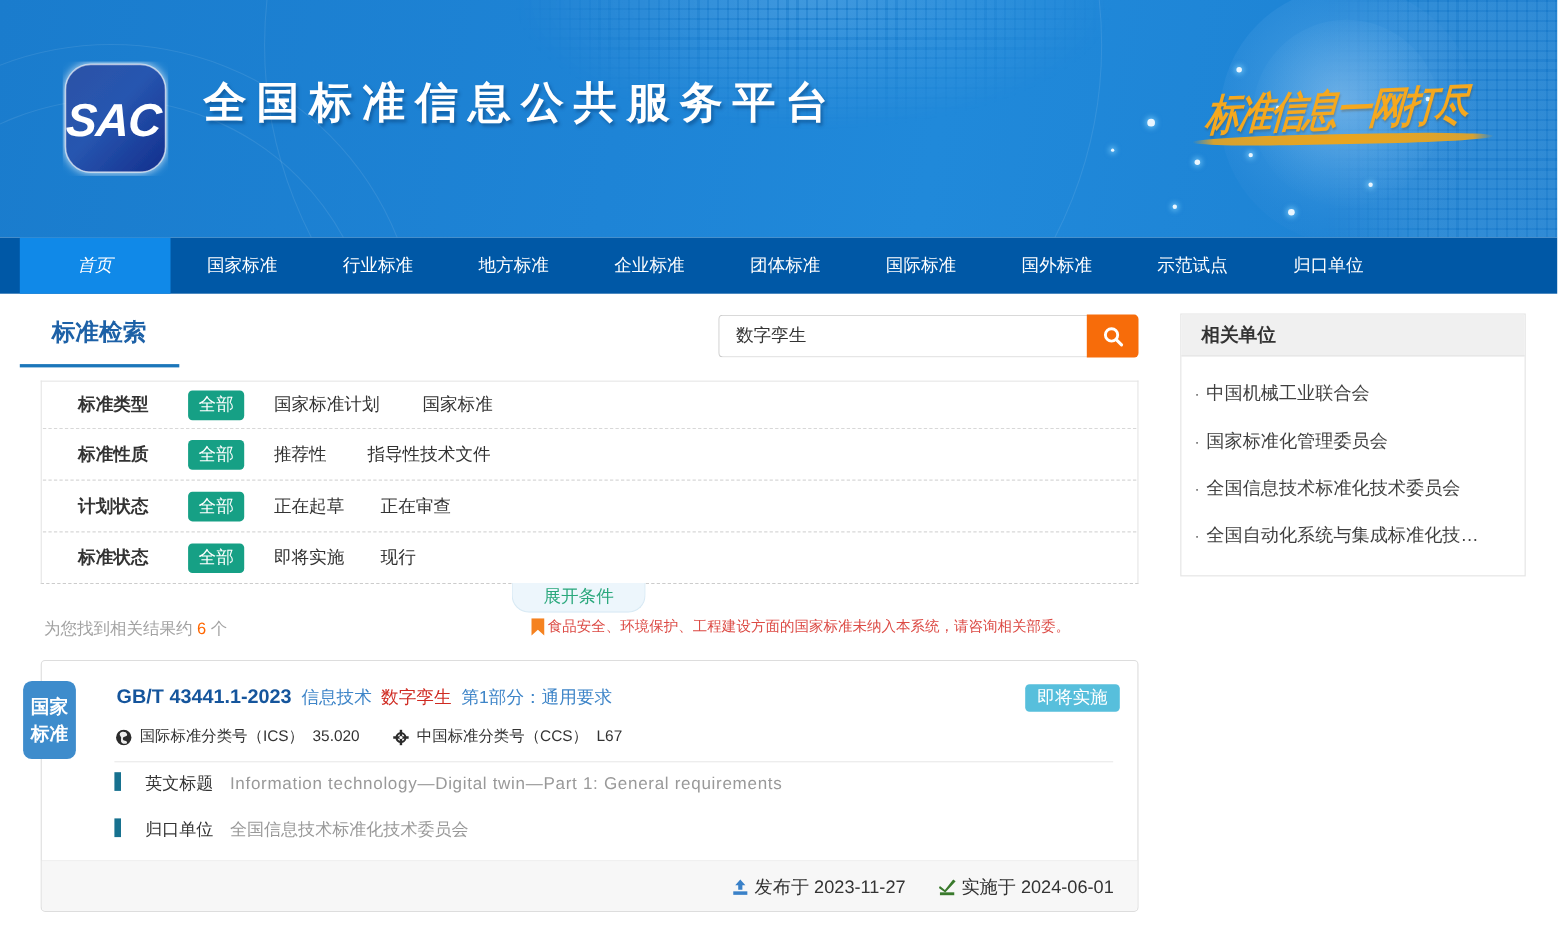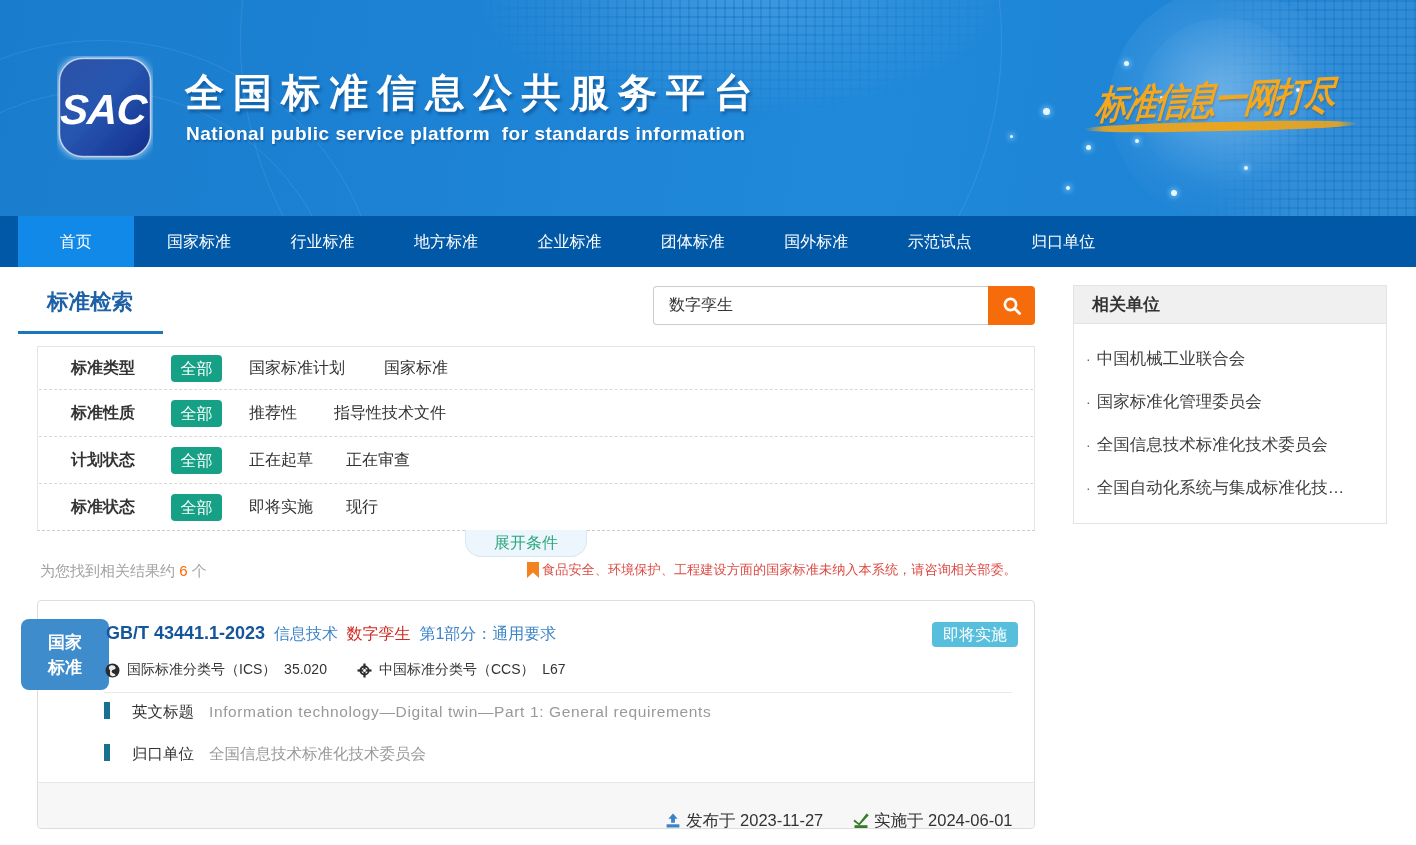--- a/index.html
+++ b/index.html
@@ -36,21 +36,21 @@
 .logo{position:absolute;left:57px;top:56px;}
 .title-cn{position:absolute;left:185px;top:66px;color:#fff;font-size:39px;font-weight:bold;
   letter-spacing:9.1px;text-shadow:2px 3px 3px rgba(0,45,95,0.4);white-space:nowrap;}
 .title-en{position:absolute;left:186px;top:123px;color:#fff;font-size:19px;font-weight:bold;
   letter-spacing:0.5px;text-shadow:1px 2px 2px rgba(0,45,95,0.35);white-space:nowrap;}
 
 
 .nav{position:absolute;left:0;top:216px;width:1416px;height:51px;background:#0058a6;}
 .nav ul{list-style:none;display:flex;padding-left:14px;}
 .nav li{width:123.45px;text-align:center;font-size:16px;color:#fff;line-height:51px;}
-.nav li.active{background:#1089e8;width:116px;margin:0 3.7px;}
+.nav li.active{background:#1089e8;width:137px;margin:0 3.7px;font-style:italic;}
 
 
 .tab-title{position:absolute;left:47px;top:287px;font-size:21.5px;font-weight:bold;color:#1d61a7;}
 .tab-line{position:absolute;left:18px;top:331px;width:145px;height:3px;background:#1b76ba;}
 .s-input{position:absolute;left:653px;top:286px;width:320px;height:37px;border:1px solid #ccc;
   border-right:none;border-radius:4px 0 0 4px;padding-left:15px;font-size:16px;color:#333;
   font-family:"Liberation Sans",sans-serif;outline:none;}
 .s-btn{position:absolute;left:988px;top:286px;width:47px;height:39px;background:#f76c0a;
   border-radius:0 4px 4px 0;display:flex;align-items:center;justify-content:center;}
 
@@ -63,46 +63,46 @@
 .fall{width:51px;height:27px;background:#16a085;border-radius:4px;color:#fff;font-size:16px;
   text-align:center;line-height:27px;}
 .fopt{font-size:16px;color:#333;margin-left:27px;}
 .fopt + .fopt{margin-left:37px;}
 
 .bubble{position:absolute;left:465px;top:530px;width:120px;height:26px;background:#edf6fc;
   border:1px solid #d7e9f4;border-top:none;border-radius:0 0 16px 16px;text-align:center;
   font-size:16px;color:#2aa87c;line-height:25px;}
 .found{position:absolute;left:40px;top:562px;font-size:15px;color:#a2a2a2;}
 .found b{color:#f60;font-weight:normal;}
-.notice{position:absolute;left:483px;top:561px;font-size:13.2px;color:#dc4a44;display:flex;align-items:center;margin-left:44px;}
+.notice{position:absolute;left:483px;top:561px;font-size:13.2px;color:#dc4a44;display:flex;align-items:center;}
 .notice svg{margin-right:3px;flex:0 0 auto;}
 
 
 .card{position:absolute;left:37px;top:600px;width:996px;height:227px;border:1px solid #ddd;border-radius:4px;}
-.cbadge{position:absolute;left:-17px;top:18px;width:88px;height:71px;background:#3e8ccc;border-radius:8px;
+.cbadge{position:absolute;left:-17px;top:18px;width:48px;height:71px;background:#3e8ccc;border-radius:8px;
   color:#fff;font-size:17px;font-weight:bold;text-align:center;line-height:25px;padding-top:0;
   display:flex;flex-direction:column;justify-content:center;}
 .ctitle{position:absolute;left:106px;top:623px;font-size:16px;white-space:nowrap;}
 .ctitle .num{font-size:18px;font-weight:bold;color:#15559c;}
 .ctitle .blu{color:#3e85c8;}
 .ctitle .red{color:#cf2a21;margin-left:4px;}
 .ctitle .blu2{color:#3e85c8;margin-left:9px;}
 .cstatus{position:absolute;left:894px;top:21px;width:86px;height:25px;background:#57bfdc;border-radius:4px;
   color:#fff;font-size:16px;text-align:center;line-height:25px;}
 .cmeta{position:absolute;left:67px;top:60px;font-size:14px;color:#333;display:flex;align-items:center;}
 .cmeta svg{margin-right:7px;}
 .cmeta .m2{margin-left:30px;display:flex;align-items:center;}
 .csep{position:absolute;left:66px;top:91px;width:908px;height:1px;background:#e9e9e9;}
 .crow{position:absolute;left:66px;font-size:15.5px;white-space:nowrap;}
 .crow .bar{display:inline-block;width:6px;height:17px;background:#17718f;vertical-align:-2px;margin-right:22px;}
 .crow .lab{color:#333;margin-right:15px;}
 .crow .val{color:#999;}
 .cfoot{position:absolute;left:0;bottom:0;width:100%;height:45px;background:#f7f7f7;border-top:1px solid #e8e8e8;
   border-radius:0 0 4px 4px;font-size:16.5px;color:#333;}
-.cfoot .fitem{position:absolute;top:15px;line-height:45px;white-space:nowrap;}
+.cfoot .fitem{position:absolute;top:2px;line-height:45px;white-space:nowrap;}
 .cfoot svg{vertical-align:-2px;margin-right:5px;}
 
 
 .side{position:absolute;left:1073px;top:285px;width:312px;border:1px solid #e3e3e3;background:#fff;}
 .side-h{height:37px;background:#f0f0f0;border-bottom:1px solid #e3e3e3;font-size:17px;font-weight:bold;
   color:#333;line-height:37px;padding-left:18px;}
 .side ul{list-style:none;padding:13px 0 14px 0;}
 .side li{height:43px;line-height:43px;font-size:16.5px;color:#404040;padding-left:12px;white-space:nowrap;
   overflow:hidden;}
 .side li .dot{color:#666;margin-right:6px;font-size:14px;}
@@ -138,33 +138,33 @@
         </linearGradient>
         <filter id="glow" x="-30%" y="-30%" width="160%" height="160%">
           <feDropShadow dx="0" dy="0" stdDeviation="4.5" flood-color="#ffffff" flood-opacity="0.95"></feDropShadow>
         </filter>
       </defs>
       <rect x="2.5" y="2.5" width="91" height="98" rx="23" fill="url(#lg1)" filter="url(#glow)"></rect>
       <rect x="2.5" y="2.5" width="91" height="98" rx="23" fill="none" stroke="rgba(255,255,255,0.55)" stroke-width="1.5"></rect>
       <text x="50" y="68" text-anchor="middle" font-family="Liberation Sans, sans-serif" font-size="42" font-weight="bold" font-style="italic" fill="#ffffff" letter-spacing="-1" transform="skewX(-4)">SAC</text>
     </svg>
     <div class="title-cn">全国标准信息公共服务平台</div>
-    <div class="title-en">National public service platform&nbsp; for standards information</div>
     <div class="callig">标准信息一网打尽</div>
     <div class="swoosh"></div>
   </div>
 
   <div class="nav">
     <ul>
       <li class="active">首页</li>
       <li>国家标准</li>
       <li>行业标准</li>
       <li>地方标准</li>
       <li>企业标准</li>
       <li>团体标准</li>
+      <li>国际标准</li>
       <li>国外标准</li>
       <li>示范试点</li>
       <li>归口单位</li>
     </ul>
   </div>
 
   <div class="tab-title">标准检索</div>
   <div class="tab-line"></div>
   <input class="s-input" value="数字孪生" style="">
   <div class="s-btn">

